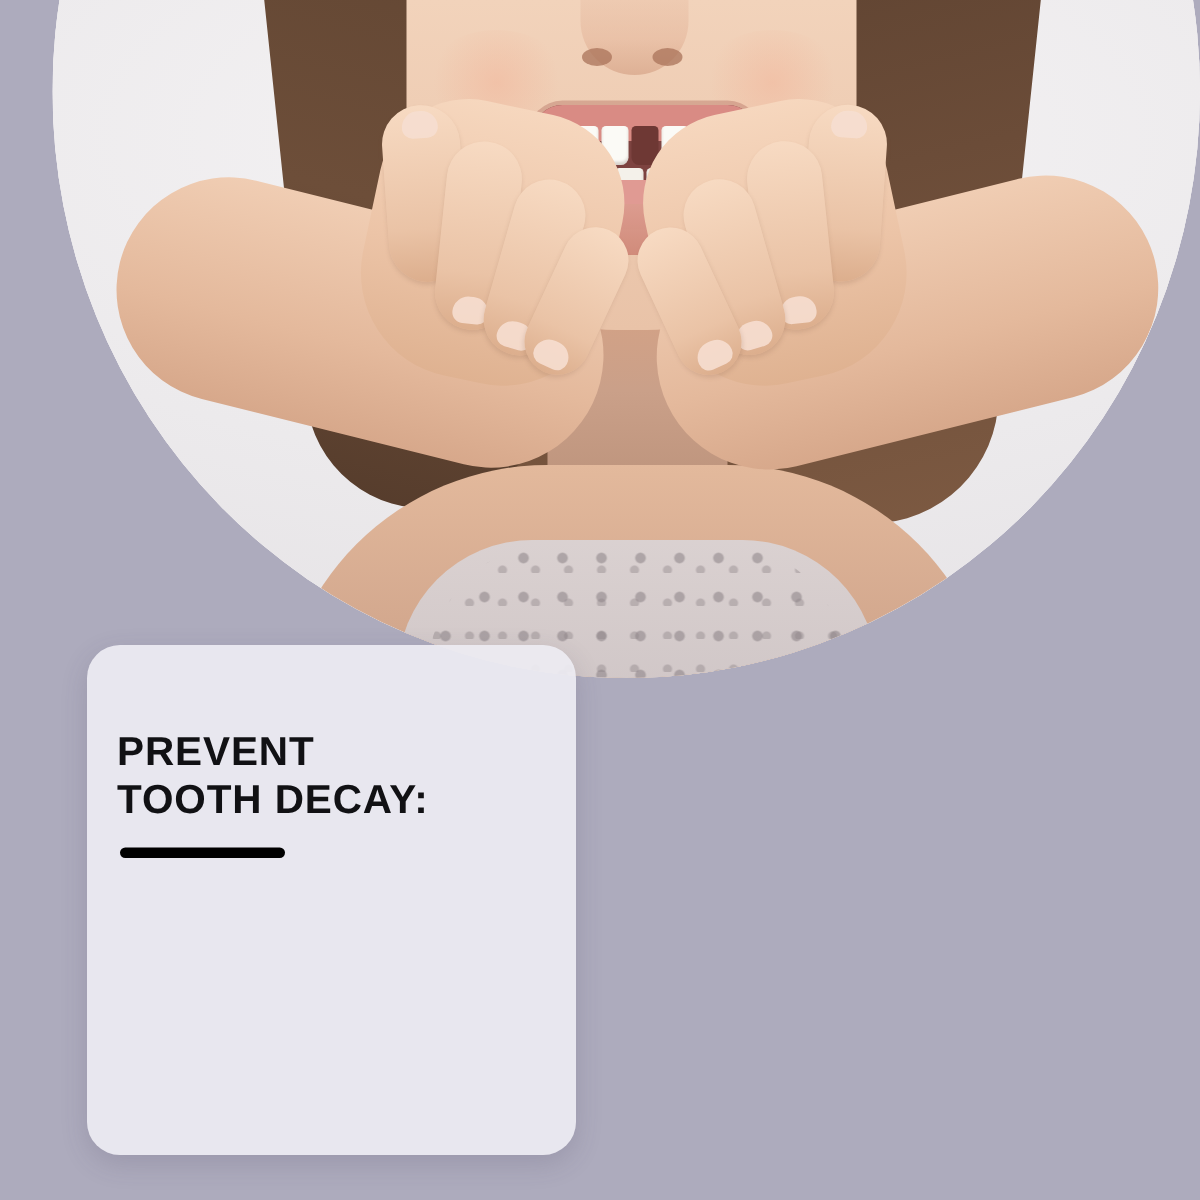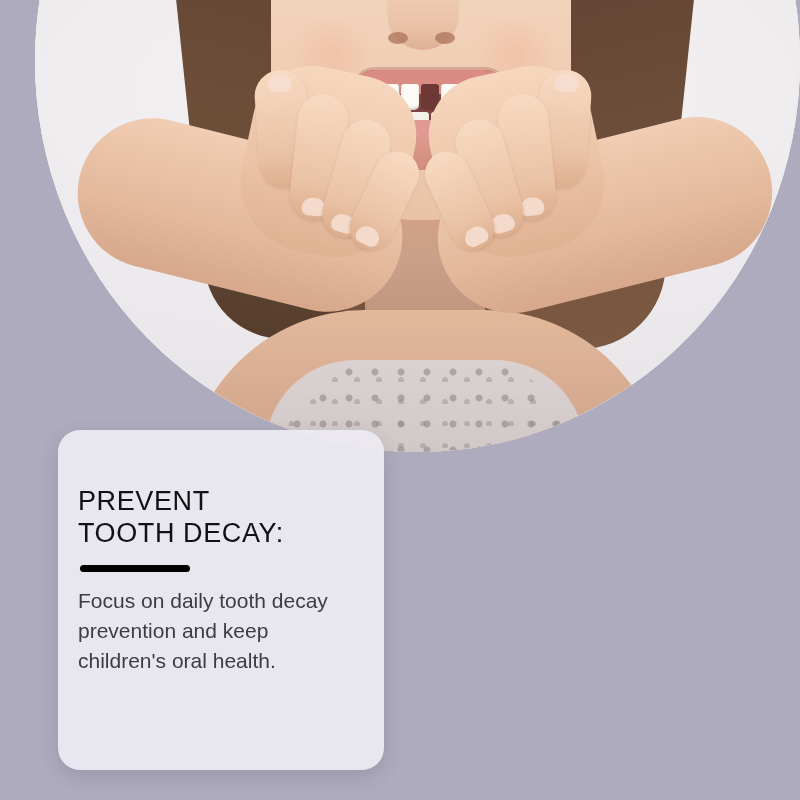--- a/index.html
+++ b/index.html
@@ -175,21 +175,21 @@
     box-shadow:0 6px 18px rgba(70,64,95,.18);
     box-sizing:border-box;
     padding:56px 26px 0 20px;
   }
   .card.left{left:58px;width:326px;}
   .card.right{left:415px;width:325px;}
 
   .card-title{
     margin:0;
     font-size:27px;
-    font-weight:400;
+    font-weight:700;
     letter-spacing:.6px;
     line-height:1.17;
     color:#111114;
     white-space:pre-line;
   }
   .divider{
     width:110px;height:7px;background:#000;border-radius:5px;
     margin:16px 0 14px 2px;
   }
   .card-body{
@@ -288,17 +288,16 @@
 
         </div>
       </div>
     </div>
   </div>
 
   <div class="card left">
     <h2 class="card-title">PREVENT
 TOOTH DECAY:</h2>
     <div class="divider"></div>
-    <p class="card-body">Focus on daily tooth decay prevention and keep children's oral health.</p>
   </div>
 
 
 </div>
 
 </body></html>

